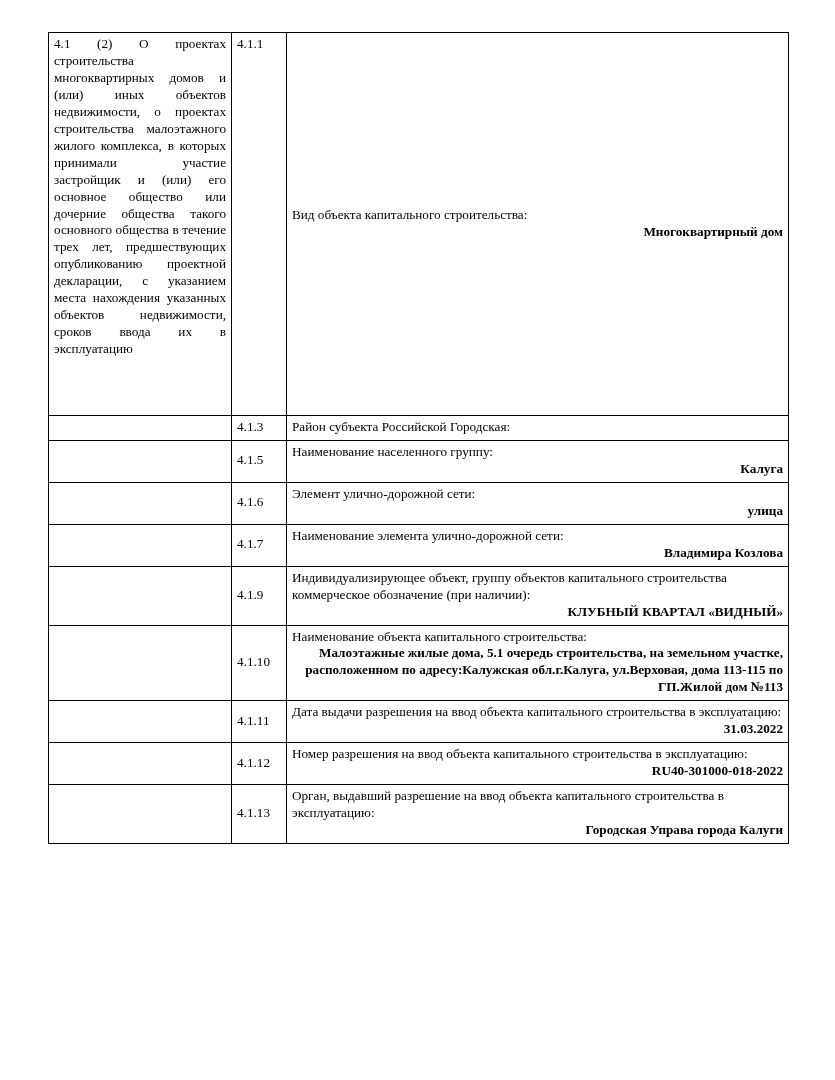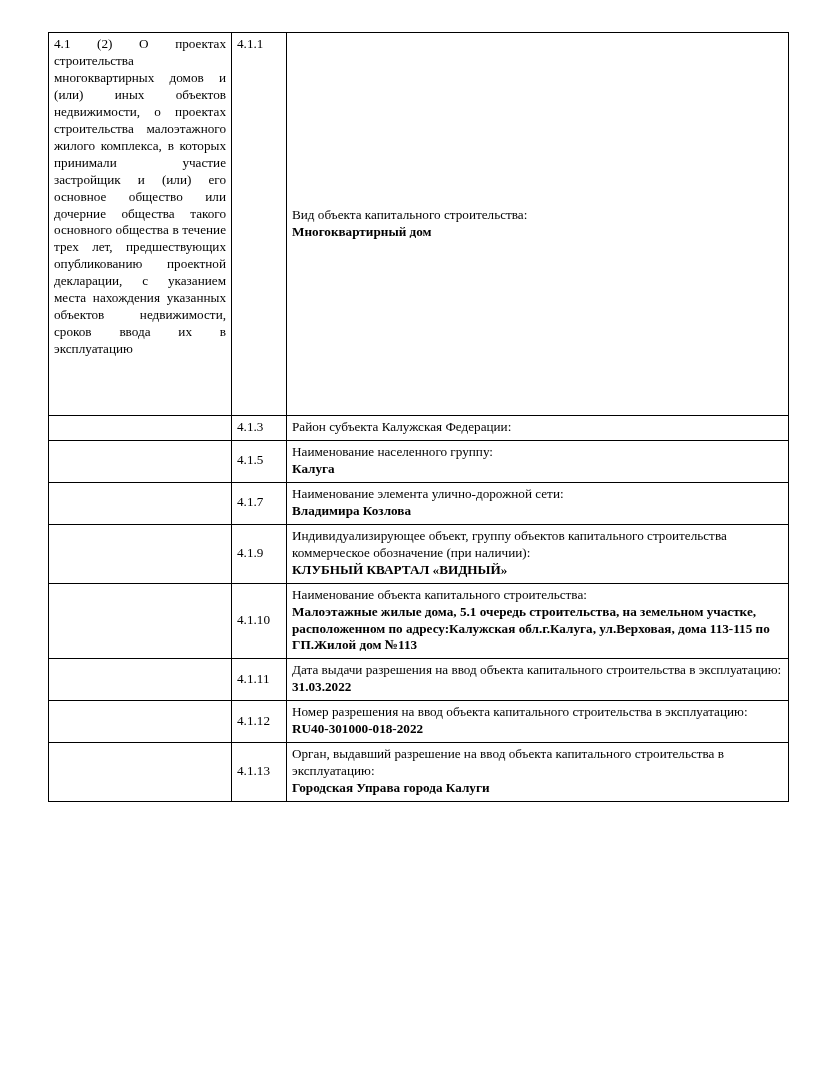--- a/index.html
+++ b/index.html
@@ -55,20 +55,21 @@
   .cell-val.mid {
     vertical-align: middle;
   }
   .q {
     display: block;
     font-weight: normal;
   }
   .a {
     display: block;
     font-weight: bold;
+    text-align: right;
   }
   .a.inline {
     display: inline;
   }
   .empty {
     height: auto;
   }
   .big-label {
     vertical-align: top;
   }
@@ -99,36 +100,46 @@
         </td>
       </tr>
 
 
       <tr>
         <td class="empty"></td>
         <td class="cell-code mid">
           <span>4.1.3</span>
         </td>
         <td class="cell-val">
-          <span class="q">Район субъекта Калужская Федерации:</span>
+          <span class="q">Район субъекта Российской Городская:</span>
         </td>
       </tr>
 
 
       <tr>
         <td class="empty"></td>
         <td class="cell-code mid">
           <span>4.1.5</span>
         </td>
         <td class="cell-val">
           <span class="q">Наименование населенного группу:</span>
           <span class="a">Калуга</span>
         </td>
       </tr>
 
+      <tr>
+        <td class="empty"></td>
+        <td class="cell-code mid">
+          <span>4.1.6</span>
+        </td>
+        <td class="cell-val">
+          <span class="q">Элемент улично-дорожной сети:</span>
+          <span class="a">улица</span>
+        </td>
+      </tr>
 
       <tr>
         <td class="empty"></td>
         <td class="cell-code mid">
           <span>4.1.7</span>
         </td>
         <td class="cell-val">
           <span class="q">Наименование элемента улично-дорожной сети:</span>
           <span class="a">Владимира Козлова</span>
         </td>

